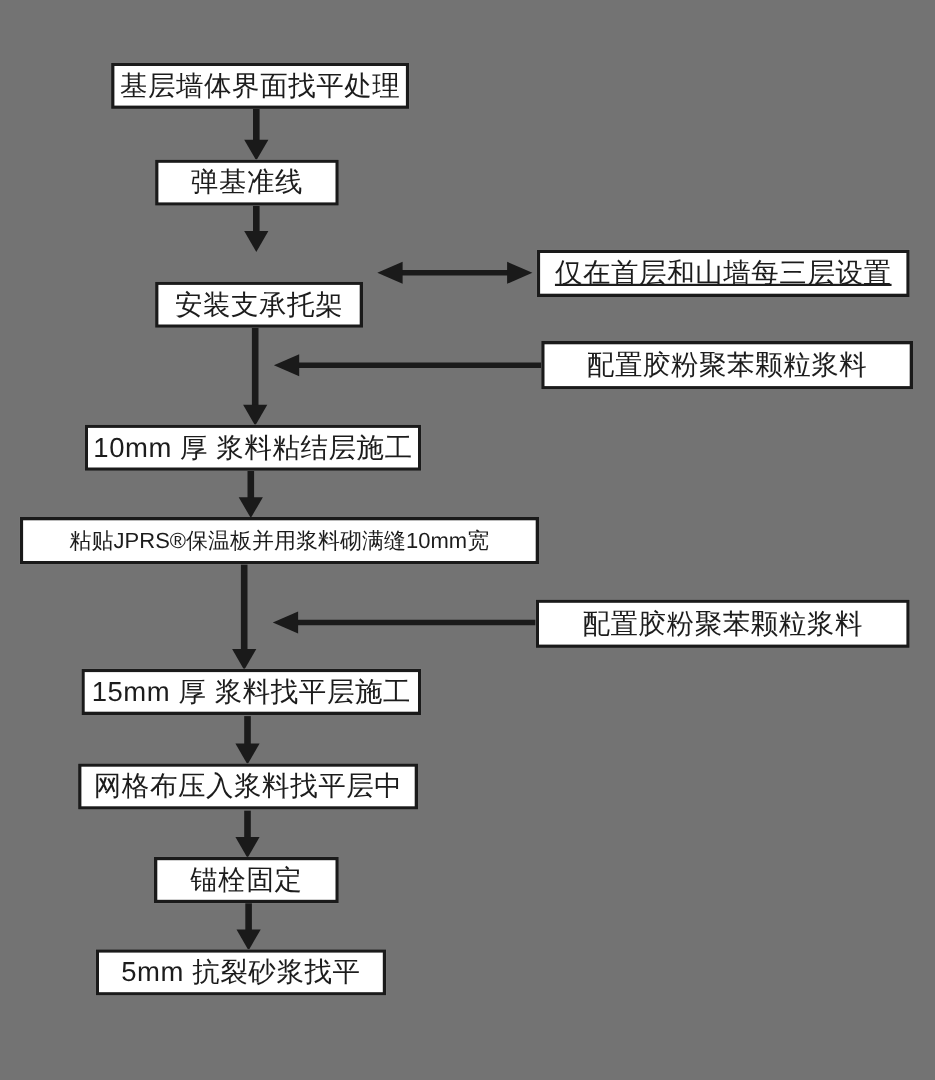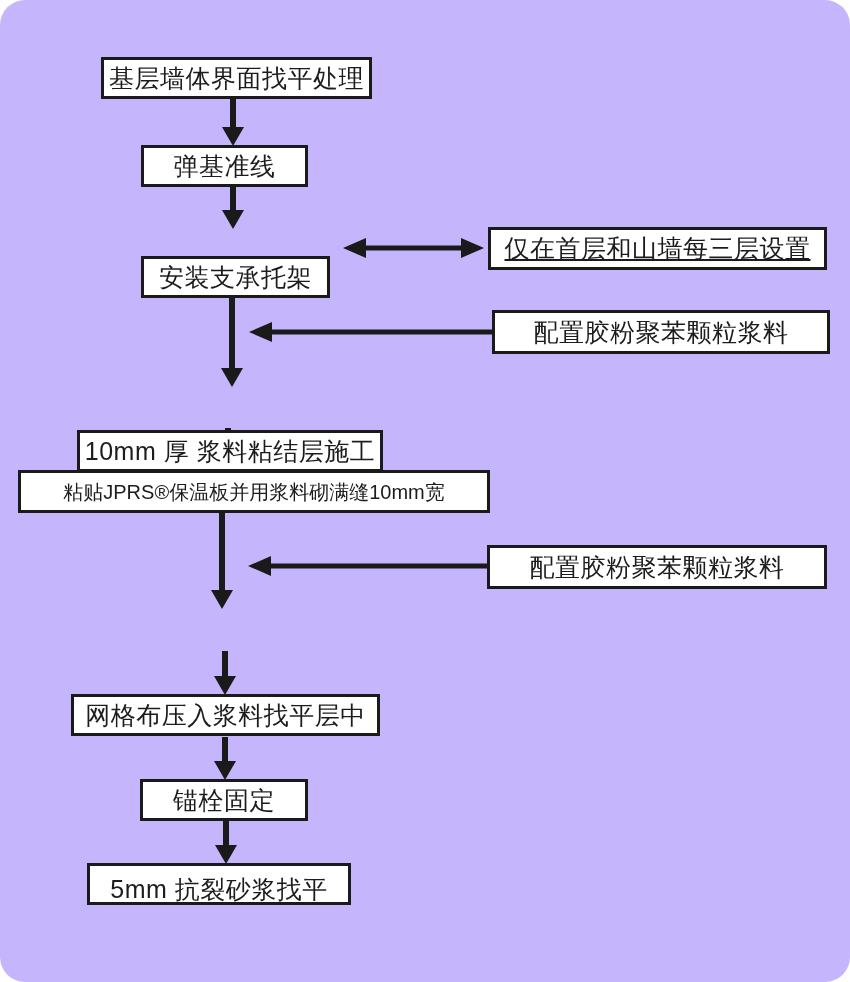--- a/index.html
+++ b/index.html
@@ -4,24 +4,23 @@
 <style>
   html, body {
     margin: 0;
     padding: 0;
     background: #ffffff;
   }
   .canvas {
     position: relative;
     width: 850px;
     height: 982px;
-    background: #c4b5fd;
+    background: #737373;
     overflow: hidden;
     font-family: "Liberation Sans", "DejaVu Sans", sans-serif;
-    border-radius: 25px;
   }
   svg.connectors {
     position: absolute;
     left: 0;
     top: 0;
     width: 850px;
     height: 982px;
   }
   .node {
     position: absolute;
@@ -118,38 +117,41 @@
   </div>
 
   <div class="node" style="left:141px; top:145px; width:167px; height:42px;">
     <span>弹基准线</span>
   </div>
 
   <div class="node" style="left:141px; top:228px; width:189px; height:42px;margin-top:28px;">
     <span>安装支承托架</span>
   </div>
 
-  <div class="node" style="left:77px; top:386px; width:306px; height:42px;margin-top:44px;">
+  <div class="node" style="left:77px; top:386px; width:306px; height:42px;">
     <span>10mm 厚 浆料粘结层施工</span>
   </div>
 
   <div class="node long-text" style="left:18px; top:470px; width:472px; height:43px;">
     <span>粘贴JPRS®保温板并用浆料砌满缝10mm宽</span>
   </div>
 
+  <div class="node" style="left:74px; top:608px; width:309px; height:42px;">
+    <span>15mm 厚 浆料找平层施工</span>
+  </div>
 
   <div class="node" style="left:140px; top:779px; width:168px; height:42px;">
     <span>锚栓固定</span>
   </div>
 
   <div class="node" style="left:71px; top:694px; width:309px; height:42px;">
     <span>网格布压入浆料找平层中</span>
   </div>
 
-  <div class="node" style="left:87px; top:863px; width:264px; height:42px;align-items:flex-end;">
+  <div class="node" style="left:87px; top:863px; width:264px; height:42px;">
     <span>5mm 抗裂砂浆找平</span>
   </div>
 
   <div class="node" style="left:488px; top:227px; width:339px; height:43px;text-decoration:underline;">
     <span>仅在首层和山墙每三层设置</span>
   </div>
 
   <div class="node" style="left:492px; top:310px; width:338px; height:44px;">
     <span>配置胶粉聚苯颗粒浆料</span>
   </div>

